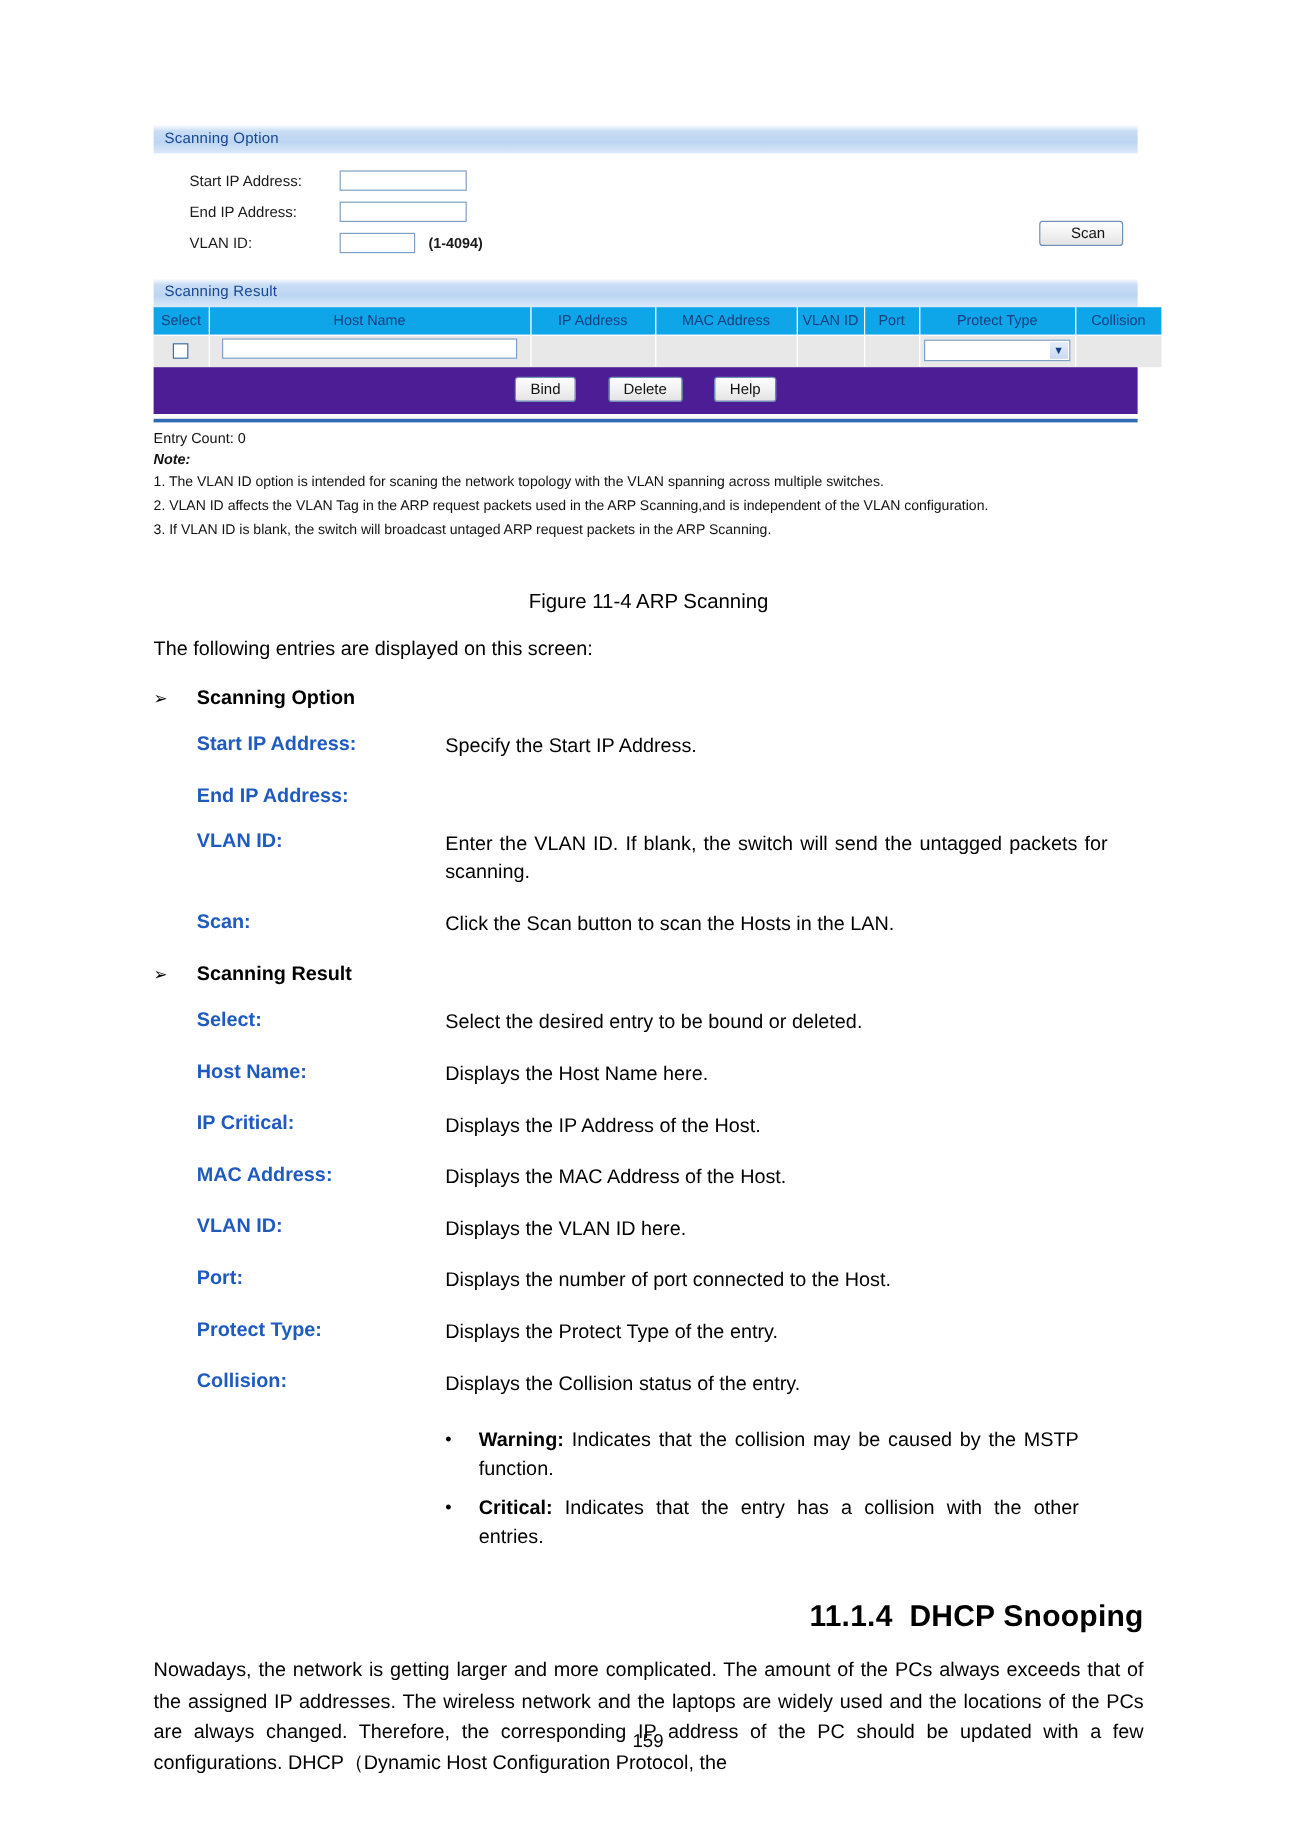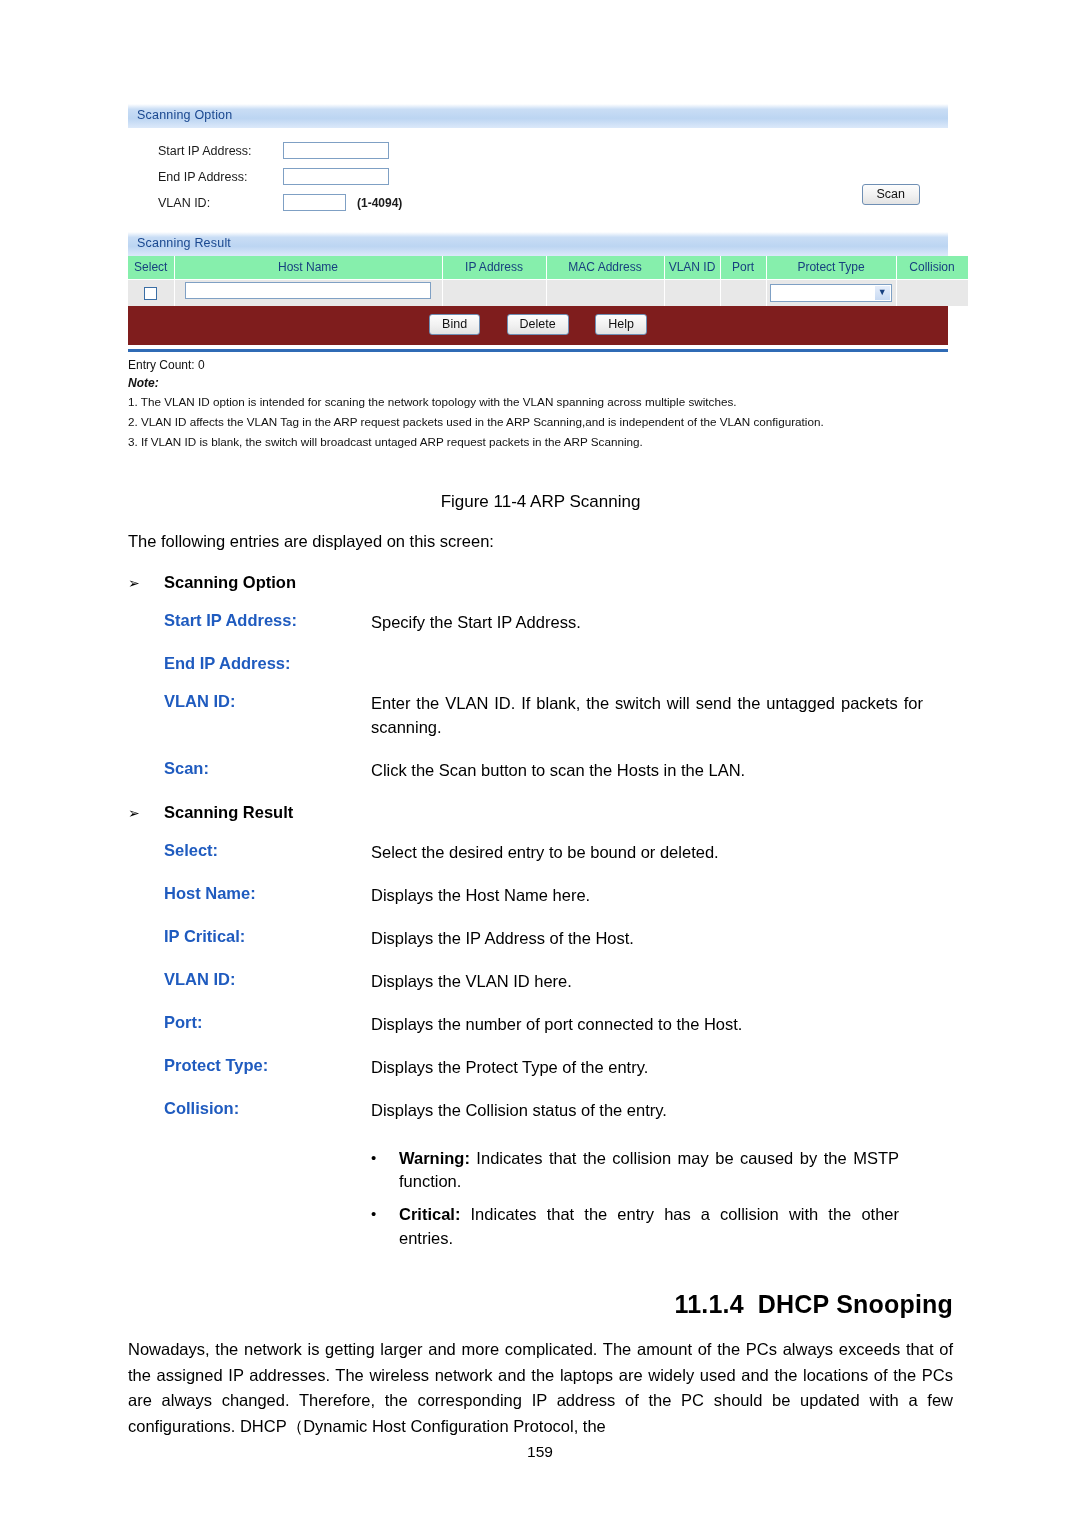--- a/index.html
+++ b/index.html
@@ -78,34 +78,34 @@
     background: linear-gradient(to bottom, #fdfdfd 0%, #f2f2f2 50%, #e3e3e3 100%);
     font-family: "Liberation Sans", sans-serif;
     font-size: 12.5px;
     color: #111111;
     padding: 2px 12px 3px 12px;
     line-height: 1.15;
     cursor: pointer;
   }
   .scan-btn {
     position: absolute;
-    right: 28px;
+    right: 12px;
     top: 56px;
-    padding: 2px 14px 3px 14px;
+    padding: 2px 14px 3px 26px;
   }
 
   .result-panel { margin-top: 12px; }
 
   table.result {
     border-collapse: collapse;
     width: 820px;
     table-layout: fixed;
   }
   table.result th {
-    background: #86efac;
+    background: #0ea5e9;
     color: #17407f;
     font-size: 12px;
     font-weight: normal;
     padding: 4px 0 5px 0;
     border-right: 1px solid #ffffff;
     border-bottom: 1px solid #ffffff;
     text-align: center;
   }
   table.result td {
     background: #e8e8e8;
@@ -151,21 +151,21 @@
     background: linear-gradient(to bottom,#e6eefb,#c7d9f2);
     display: flex;
     align-items: center;
     justify-content: center;
     font-size: 9px;
     color: #17407f;
     line-height: 1;
   }
 
   .btn-row {
-    background: #7f1d1d;
+    background: #4c1d95;
     text-align: center;
     padding: 8px 0 10px 0;
   }
   .btn-row .btn { margin: 0 11px; }
 
   .hr-blue {
     border-top: 3px solid #2f6bb5;
     margin-top: 4px;
     margin-bottom: 6px;
   }
@@ -429,20 +429,24 @@
     </div>
     <div class="def-row">
       <div class="def-term">Host Name:</div>
       <div class="def-desc">Displays the Host Name here.</div>
     </div>
     <div class="def-row">
       <div class="def-term">IP Critical:</div>
       <div class="def-desc">Displays the IP Address of the Host.</div>
     </div>
     <div class="def-row">
+      <div class="def-term">MAC Address:</div>
+      <div class="def-desc">Displays the MAC Address of the Host.</div>
+    </div>
+    <div class="def-row">
       <div class="def-term">VLAN ID:</div>
       <div class="def-desc">Displays the VLAN ID here.</div>
     </div>
     <div class="def-row">
       <div class="def-term">Port:</div>
       <div class="def-desc">Displays the number of port connected to the Host.</div>
     </div>
     <div class="def-row">
       <div class="def-term">Protect Type:</div>
       <div class="def-desc">Displays the Protect Type of the entry.</div>

